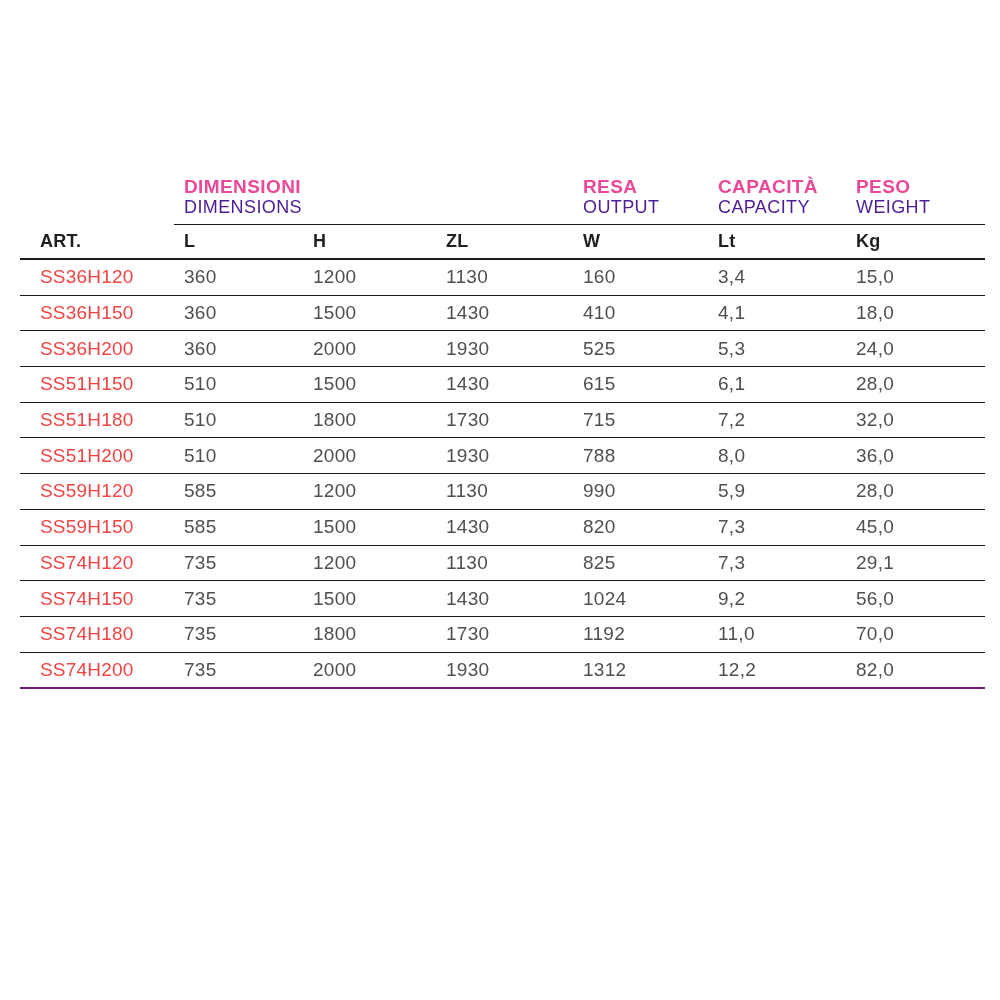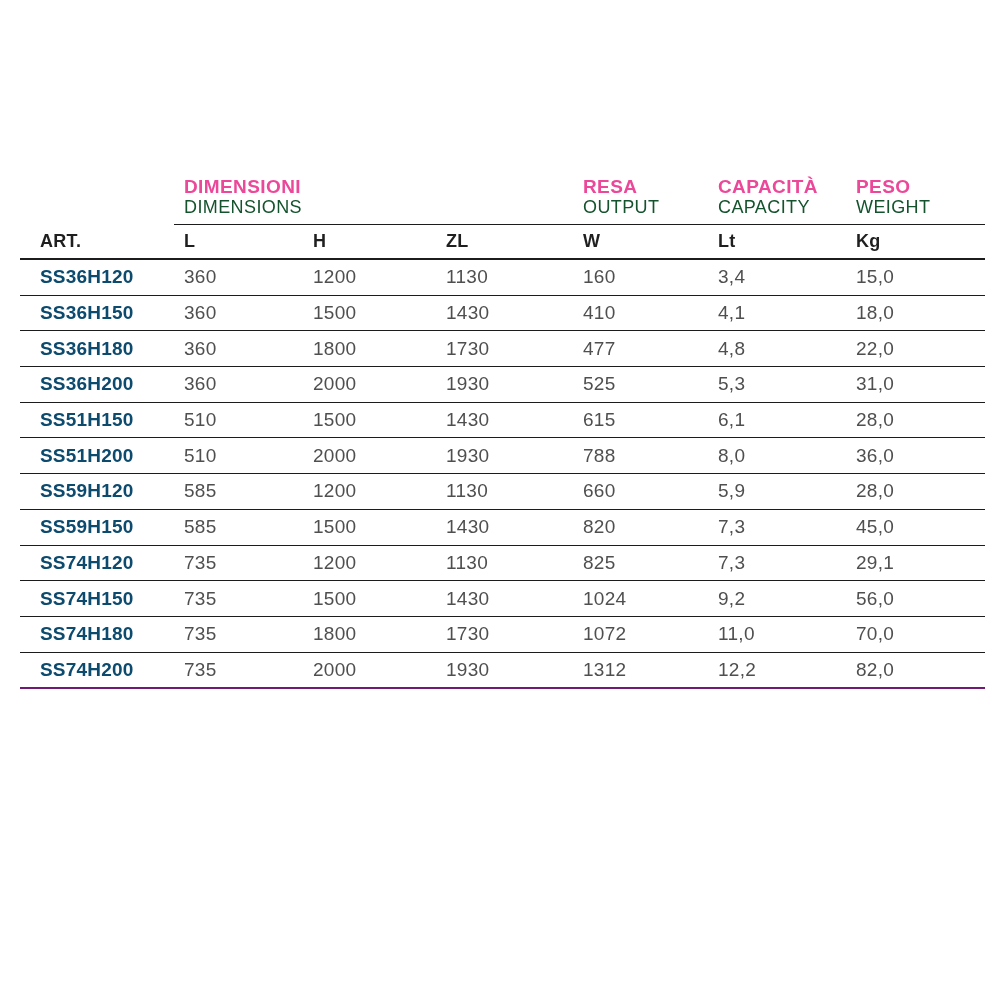--- a/index.html
+++ b/index.html
@@ -43,21 +43,21 @@
   .g-it {
     font-size: 19px;
     font-weight: 700;
     color: #ec4899;
     letter-spacing: 0.4px;
     line-height: 21px;
   }
   .g-en {
     font-size: 18px;
     font-weight: 400;
-    color: #14532d;
+    color: #4c1d95;
     letter-spacing: 0.4px;
     line-height: 20px;
   }
 
   
   tr.col-row th {
     height: 33px;
     font-size: 18px;
     font-weight: 700;
     color: #1f1f1f;
@@ -68,22 +68,22 @@
   
   tbody td {
     height: 34.7px;
     border-bottom: 1px solid #1c1c1c;
     font-size: 19px;
   }
   tbody tr:last-child td {
     border-bottom: 2px solid #701a75;
   }
   td.art {
-    font-weight: 700;
-    color: #0c4a6e;
+    font-weight: 400;
+    color: #ef4444;
     letter-spacing: 0.2px;
   }
   td.num {
     font-weight: 400;
     color: #4f4f4f;
     letter-spacing: 0.3px;
   }
 </style>
 </head>
 <body>
@@ -142,61 +142,61 @@
         <tr>
           <td class="art">SS36H150</td>
           <td class="num">360</td>
           <td class="num">1500</td>
           <td class="num">1430</td>
           <td class="num">410</td>
           <td class="num">4,1</td>
           <td class="num">18,0</td>
         </tr>
         <tr>
-          <td class="art">SS36H180</td>
-          <td class="num">360</td>
-          <td class="num">1800</td>
-          <td class="num">1730</td>
-          <td class="num">477</td>
-          <td class="num">4,8</td>
-          <td class="num">22,0</td>
-        </tr>
-        <tr>
           <td class="art">SS36H200</td>
           <td class="num">360</td>
           <td class="num">2000</td>
           <td class="num">1930</td>
           <td class="num">525</td>
           <td class="num">5,3</td>
-          <td class="num">31,0</td>
+          <td class="num">24,0</td>
         </tr>
         <tr>
           <td class="art">SS51H150</td>
           <td class="num">510</td>
           <td class="num">1500</td>
           <td class="num">1430</td>
           <td class="num">615</td>
           <td class="num">6,1</td>
           <td class="num">28,0</td>
+        </tr>
+        <tr>
+          <td class="art">SS51H180</td>
+          <td class="num">510</td>
+          <td class="num">1800</td>
+          <td class="num">1730</td>
+          <td class="num">715</td>
+          <td class="num">7,2</td>
+          <td class="num">32,0</td>
         </tr>
         <tr>
           <td class="art">SS51H200</td>
           <td class="num">510</td>
           <td class="num">2000</td>
           <td class="num">1930</td>
           <td class="num">788</td>
           <td class="num">8,0</td>
           <td class="num">36,0</td>
         </tr>
         <tr>
           <td class="art">SS59H120</td>
           <td class="num">585</td>
           <td class="num">1200</td>
           <td class="num">1130</td>
-          <td class="num">660</td>
+          <td class="num">990</td>
           <td class="num">5,9</td>
           <td class="num">28,0</td>
         </tr>
         <tr>
           <td class="art">SS59H150</td>
           <td class="num">585</td>
           <td class="num">1500</td>
           <td class="num">1430</td>
           <td class="num">820</td>
           <td class="num">7,3</td>
@@ -218,21 +218,21 @@
           <td class="num">1430</td>
           <td class="num">1024</td>
           <td class="num">9,2</td>
           <td class="num">56,0</td>
         </tr>
         <tr>
           <td class="art">SS74H180</td>
           <td class="num">735</td>
           <td class="num">1800</td>
           <td class="num">1730</td>
-          <td class="num">1072</td>
+          <td class="num">1192</td>
           <td class="num">11,0</td>
           <td class="num">70,0</td>
         </tr>
         <tr>
           <td class="art">SS74H200</td>
           <td class="num">735</td>
           <td class="num">2000</td>
           <td class="num">1930</td>
           <td class="num">1312</td>
           <td class="num">12,2</td>

